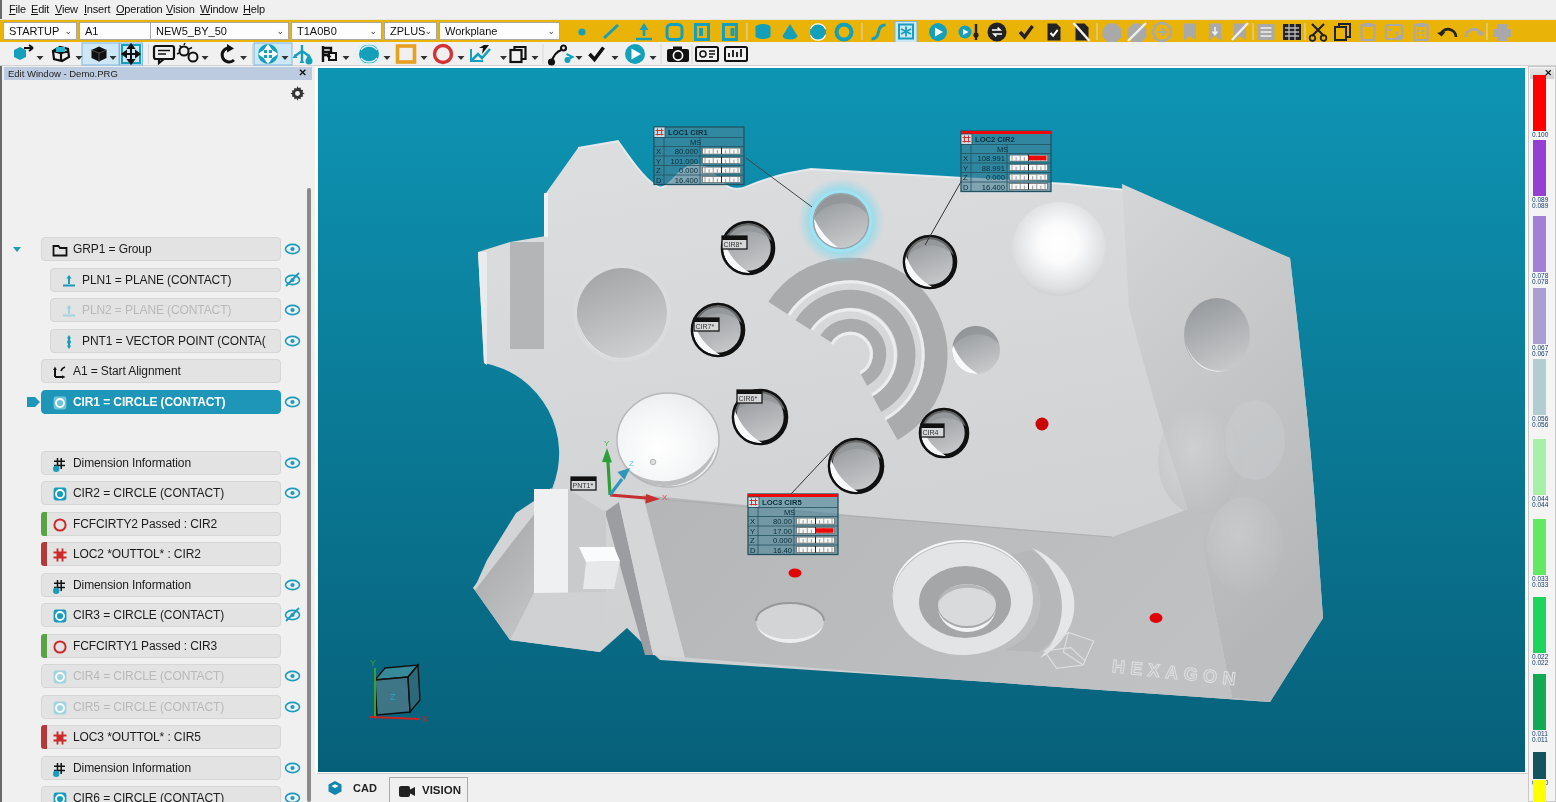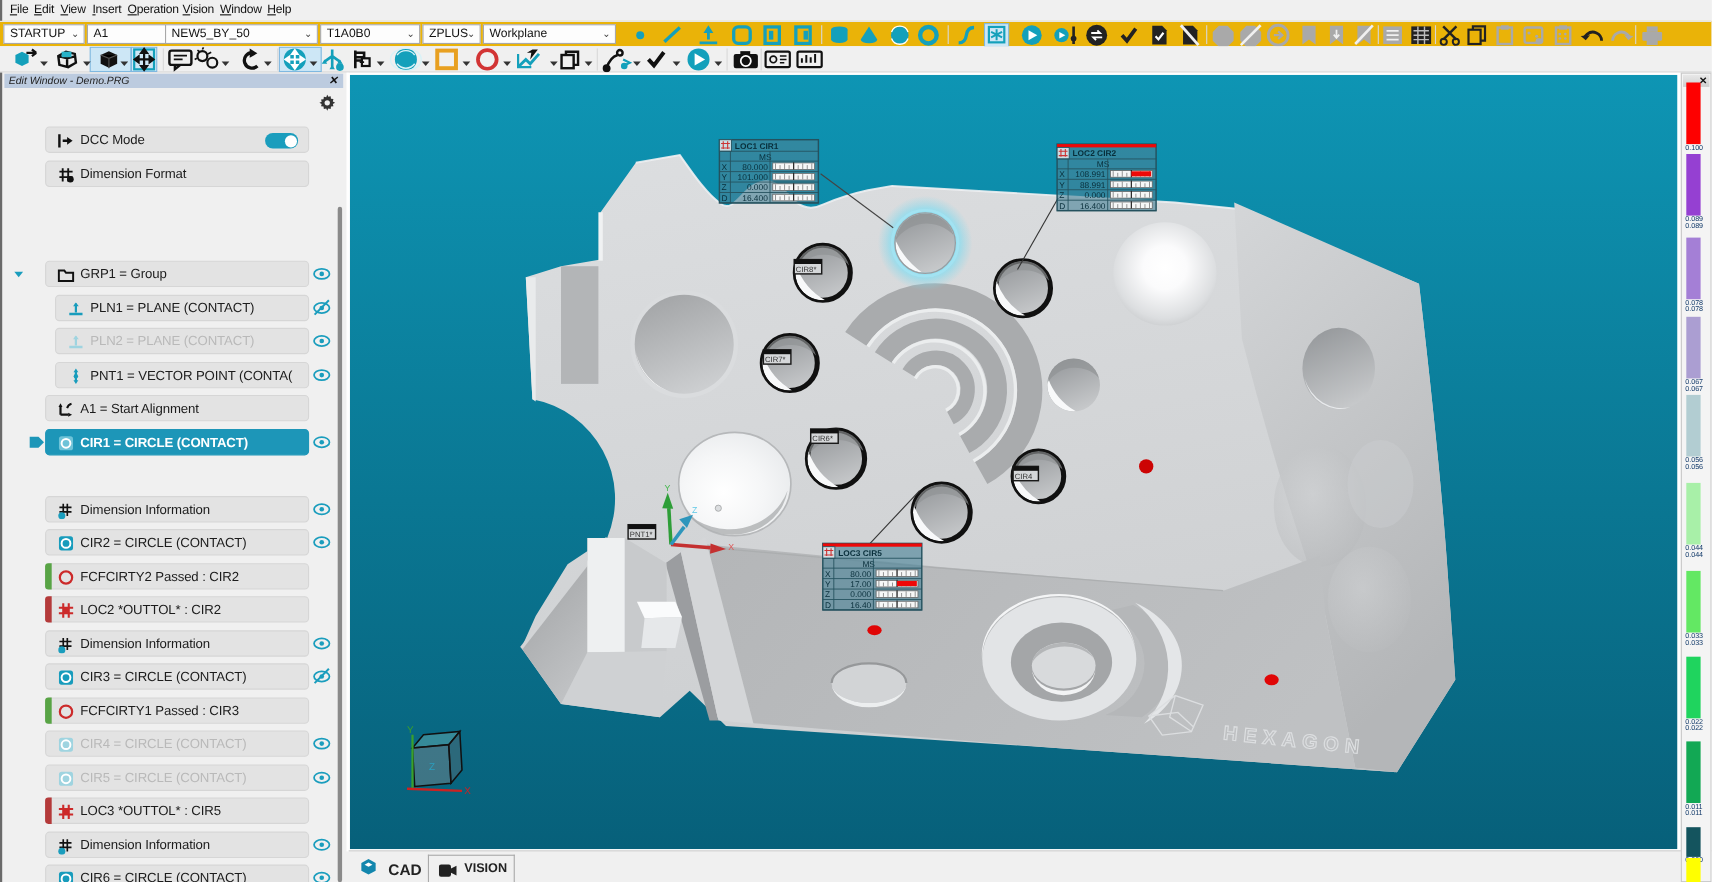--- a/index.html
+++ b/index.html
@@ -9,21 +9,21 @@
 #menubar { position:absolute; left:0; top:0; width:1556px; height:19px; background:#f0f0f0; border-left:2px solid #6a6a6a; font-size:11px; letter-spacing:-0.2px; color:#111; }
 #menubar span { position:absolute; top:3px; }
 #menubar u { text-decoration:underline; }
 
 #tb1 { position:absolute; left:0; top:19px; width:1556px; height:23px; background:#eab308; border-top:1px solid #e5e5e5; }
 #tb2 { position:absolute; left:0; top:42px; width:1556px; height:24px; background:#f0f0f0; border-bottom:1px solid #d2d2d2; }
 .combo { position:absolute; top:2px; height:18px; background:#fdfdfd; border:1px solid #a8a8a8; font-size:11px; color:#111; padding:2px 4px 0 5px; }
 .combo .chev { position:absolute; right:4px; top:3px; color:#444; font-size:9px; }
 
 #panel { position:absolute; left:0; top:66px; width:317px; height:736px; background:#f0f0f0; border-left:2px solid #6a6a6a; }
-#ptitle { position:absolute; left:2px; top:1px; width:308px; height:13px; background:#bccbdf; font-size:9.5px; color:#222; padding:1px 0 0 4px;font-style:italic; }
+#ptitle { position:absolute; left:2px; top:1px; width:308px; height:13px; background:#bccbdf; font-size:9.5px; color:#222; padding:1px 0 0 4px; }
 #ptitle .x { position:absolute; right:5px; top:0px; color:#111; font-weight:bold; font-size:10px; }
 #gear { position:absolute; left:288px; top:20px; font-size:15px; color:#333; }
 .pill { position:absolute; left:39px; width:240px; height:24px; background:#e3e3e3; border:1px solid #d6d6d6; border-radius:4px; font-size:12px; letter-spacing:-0.1px; color:#1c1c1c; line-height:22px; padding-left:31px; white-space:nowrap; overflow:hidden; }
 .pill.ind { left:48px; width:231px; }
 .pill.dis { color:#b9b9b9; }
 .pill.sel { background:#1d96b8; border-color:#1d96b8; color:#fff; font-weight:bold; }
 .pico { position:absolute; left:10px; top:4px; width:16px; height:16px; }
 .lbar { position:absolute; width:6px; height:24px; border-radius:3px 0 0 3px; z-index:3; }
 .eye { position:absolute; left:282px; width:17px; height:24px; }
 .scroll { position:absolute; left:305px; top:122px; width:4px; height:614px; background:#8a8a8a; border-radius:2px; }
@@ -331,31 +331,20 @@
           <path d="M-7 15 v-4 M-3 15 v-7 M1 15 v-5 M5 15 v-8" stroke="#111" stroke-width="1.8"></path>
         </g>
       </svg>
 </div>
 <div id="panel">
       <div id="ptitle">Edit Window - Demo.PRG<span class="x">✕</span></div>
 <div id="gear" style="top:20px;left:288px"><svg width="15" height="15" viewBox="0 0 16 16">
           <path d="M8 1 l1 2.2 2.3-.6.3 2.4 2.4.3-.6 2.3L15.6 9l-2.2 1 .6 2.3-2.4.3-.3 2.4-2.3-.6L8 16.6 7 14.4l-2.3.6-.3-2.4-2.4-.3.6-2.3L.4 9l2.2-1-.6-2.3 2.4-.3.3-2.4 2.3.6Z" transform="translate(0,-1)" fill="#333"></path>
           <circle cx="8" cy="8" r="2.6" fill="#f0f0f0"></circle>
         </svg></div>
-<div class="pill" style="top:49px"><svg class="pico" viewBox="0 0 16 16">
-          <path d="M2 2 v12" stroke="#111" stroke-width="2.2"></path>
-          <path d="M5 8 h7" stroke="#111" stroke-width="2.2"></path>
-          <path d="M9 4.5 L14 8 L9 11.5 Z" fill="#111"></path>
-        </svg>DCC Mode<span style="position:absolute;right:9px;top:5px;width:30px;height:14px;background:#1a9dbd;border-radius:7px;">
-          <span style="position:absolute;right:1.5px;top:1.5px;width:11px;height:11px;background:#fff;border-radius:6px;"></span>
-        </span></div>
-<div class="pill" style="top:79.5px"><svg class="pico" viewBox="0 0 16 16">
-          <path d="M2 5 h12 M2 10 h12 M5 2 v12 M10 2 v12" stroke="#111" stroke-width="1.7"></path>
-          <circle cx="12" cy="12" r="3" fill="#111"></circle>
-        </svg>Dimension Format</div>
 <div class="pill" style="top:171px"><svg class="pico" viewBox="0 0 16 16">
           <path d="M1.5 4 h5 l1.5 2 h6.5 v7.5 h-13 Z" fill="none" stroke="#111" stroke-width="1.8"></path>
         </svg>GRP1 = Group</div>
       <svg style="position:absolute;left:10px;top:178px" width="10" height="10" viewBox="0 0 10 10">
         <path d="M1 3 h8 L5 8 Z" fill="#1a9dbd"></path>
       </svg>
       <svg class="eye" style="top:171px" viewBox="0 0 17 24">
         <ellipse cx="8.5" cy="12" rx="7" ry="4.6" fill="none" stroke="#1a9dbd" stroke-width="1.6"></ellipse>
         <circle cx="8.5" cy="12" r="2.1" fill="#1a9dbd"></circle>
       </svg>
@@ -931,21 +920,21 @@
 <text x="422" y="722" font-size="9" fill="#cc2222">X</text>
 <text x="390" y="700" font-size="9" fill="#2aa0c0">Z</text>
 </g>
 </svg>
     </div>
 <div id="botbar">
 <svg width="16" height="16" viewBox="0 0 16 16" style="position:absolute;left:10px;top:6px">
         <path d="M8 1 l6.5 3.5 v7 L8 15 1.5 11.5 v-7 Z" fill="#1286ad"></path>
         <path d="M8 4.2 l3.6 1.9 L8 8 4.4 6.1 Z" fill="#fff"></path>
       </svg>
-<span style="position:absolute;left:36px;top:8px;font-size:14px;font-weight:bold;color:#222;">CAD</span>
+<span style="position:absolute;left:36px;top:8px;font-size:11px;font-weight:bold;color:#222;">CAD</span>
 <div style="position:absolute;left:72px;top:3px;width:79px;height:26px;border:1px solid #aaa;border-bottom:none;background:#f0f0f0;">
 <svg width="17" height="13" viewBox="0 0 17 13" style="position:absolute;left:9px;top:7px">
           <rect x="0" y="1" width="11" height="11" rx="2" fill="#222"></rect>
           <path d="M11 4.5 L16 2 v9 L11 8.5 Z" fill="#222"></path>
         </svg>
 <span style="position:absolute;left:32px;top:6px;font-size:11.5px;font-weight:bold;color:#222;">VISION</span>
 </div>
 </div>
 <div id="cbar">
       <div style="position:absolute;left:1px;top:1px;width:24px;height:11px;background:linear-gradient(#e8e8e8,#cfcfcf);font-size:9px;color:#111;text-align:right;padding-right:2px;font-weight:bold;">✕</div>

